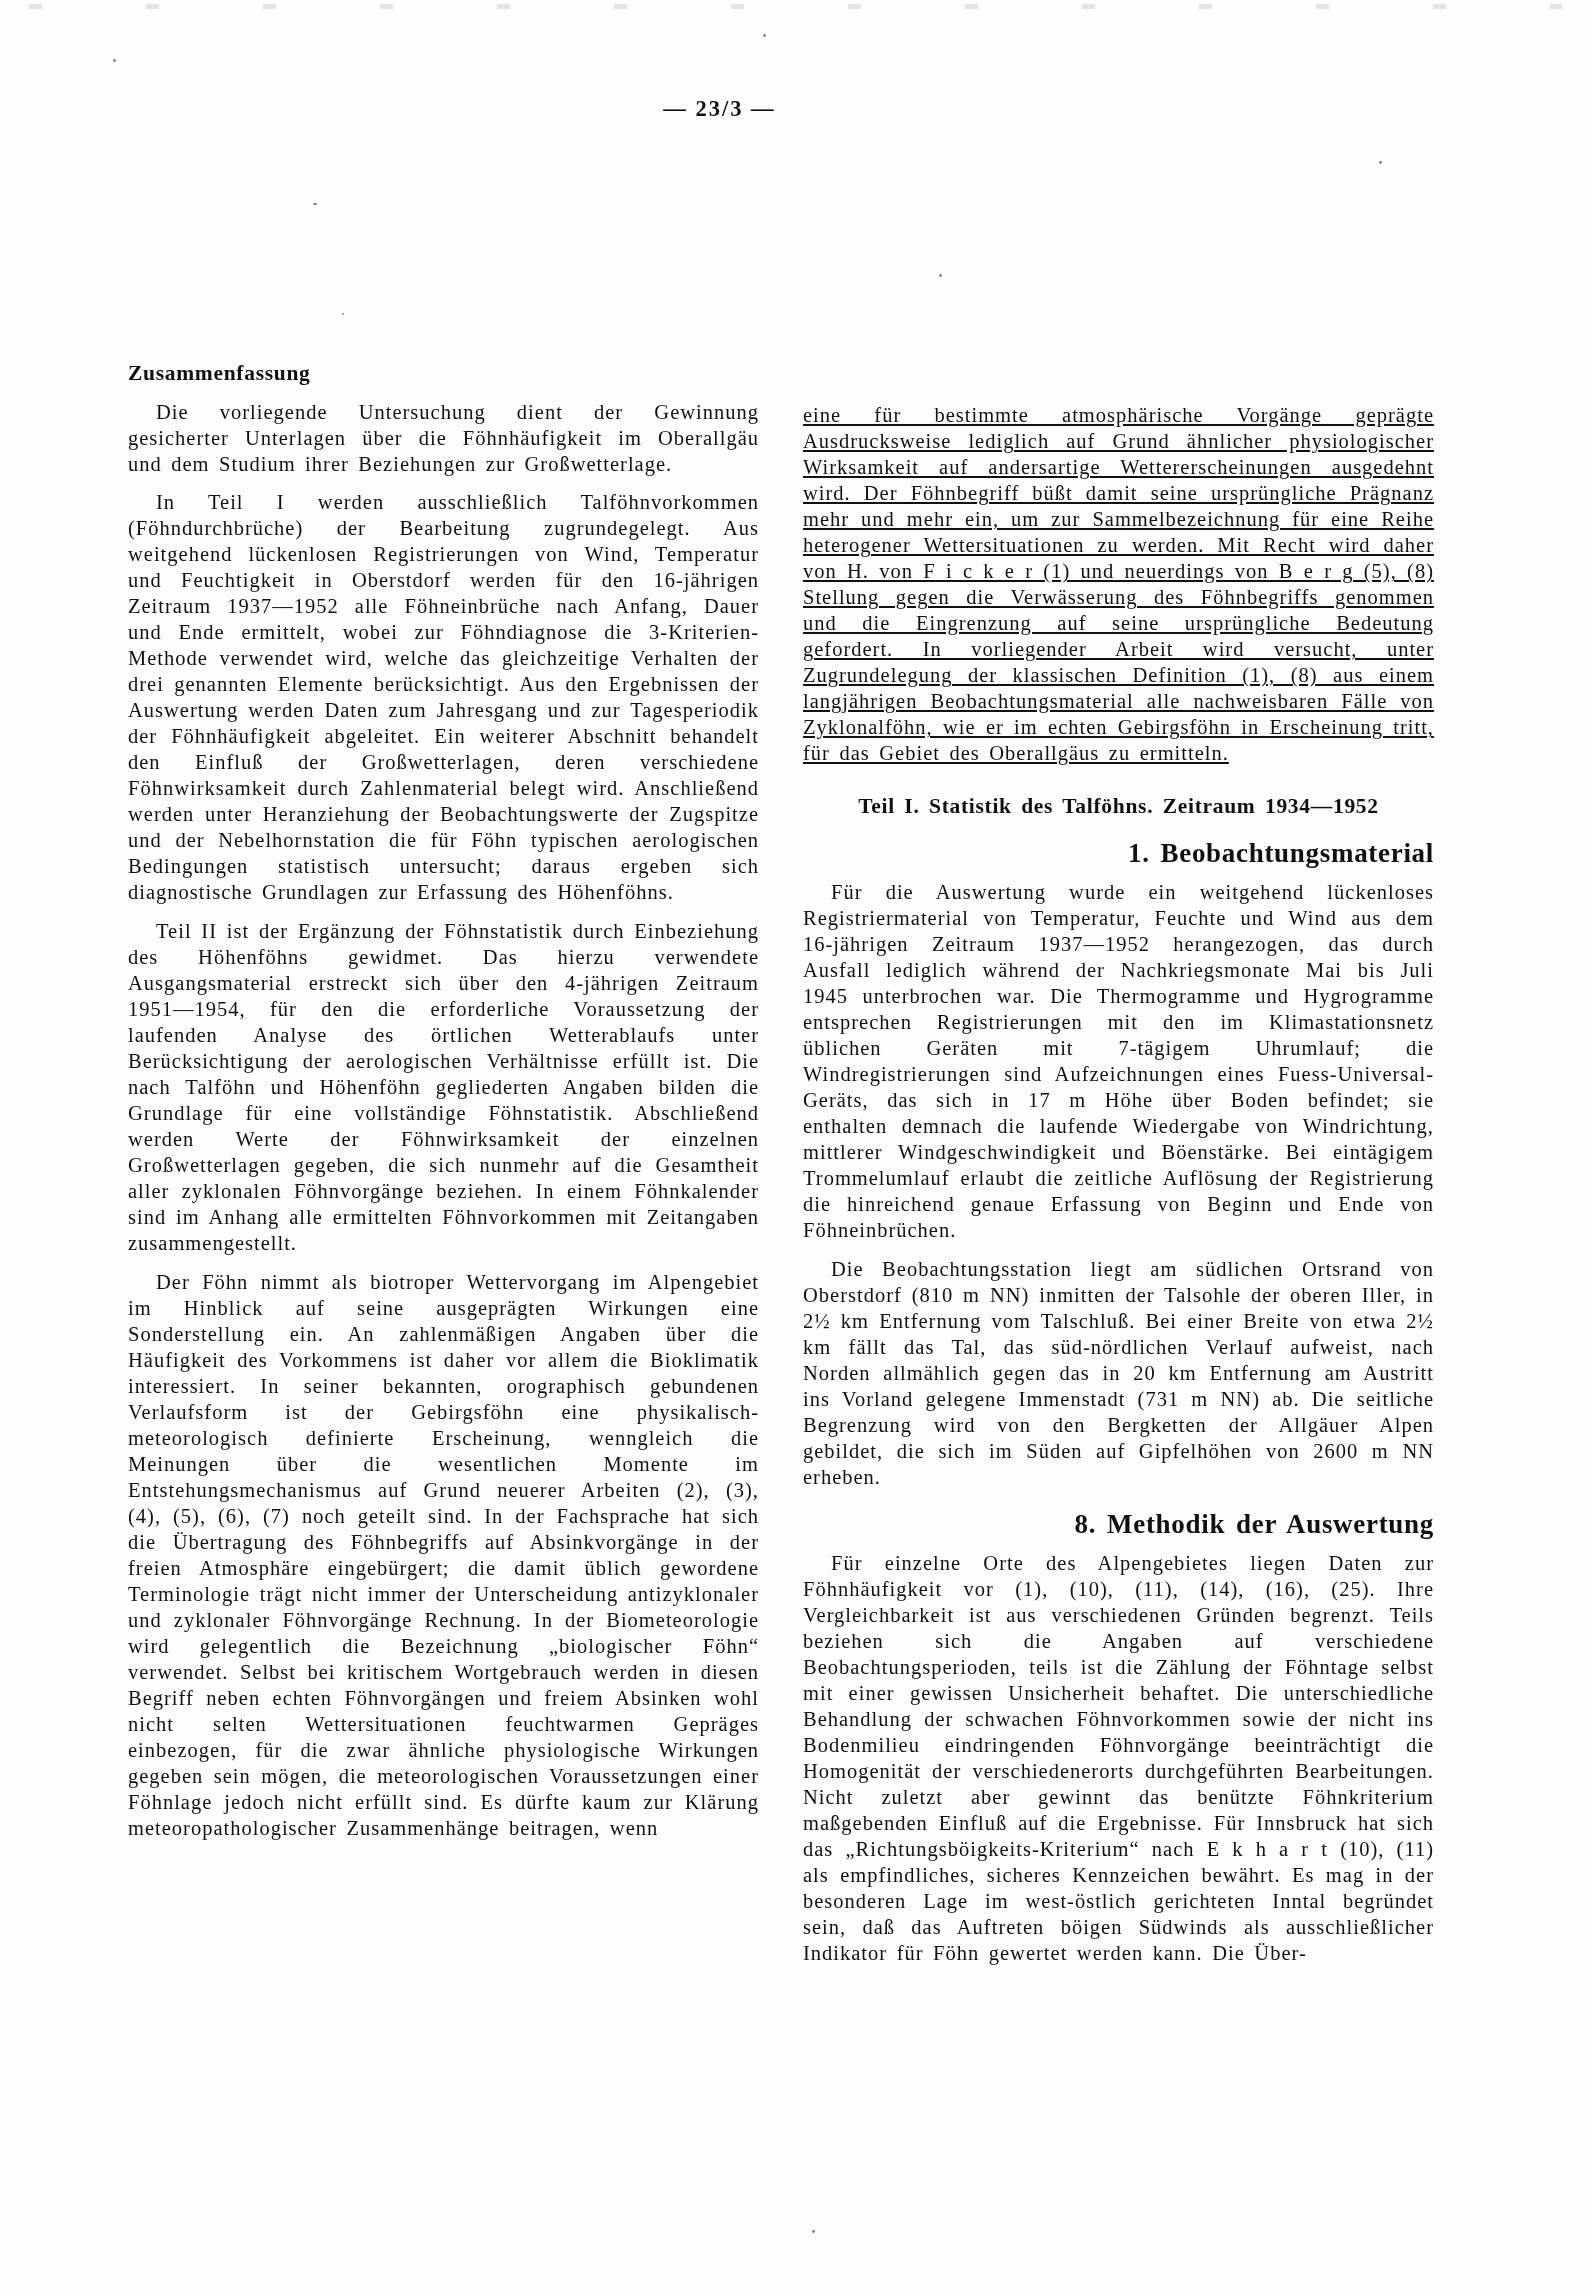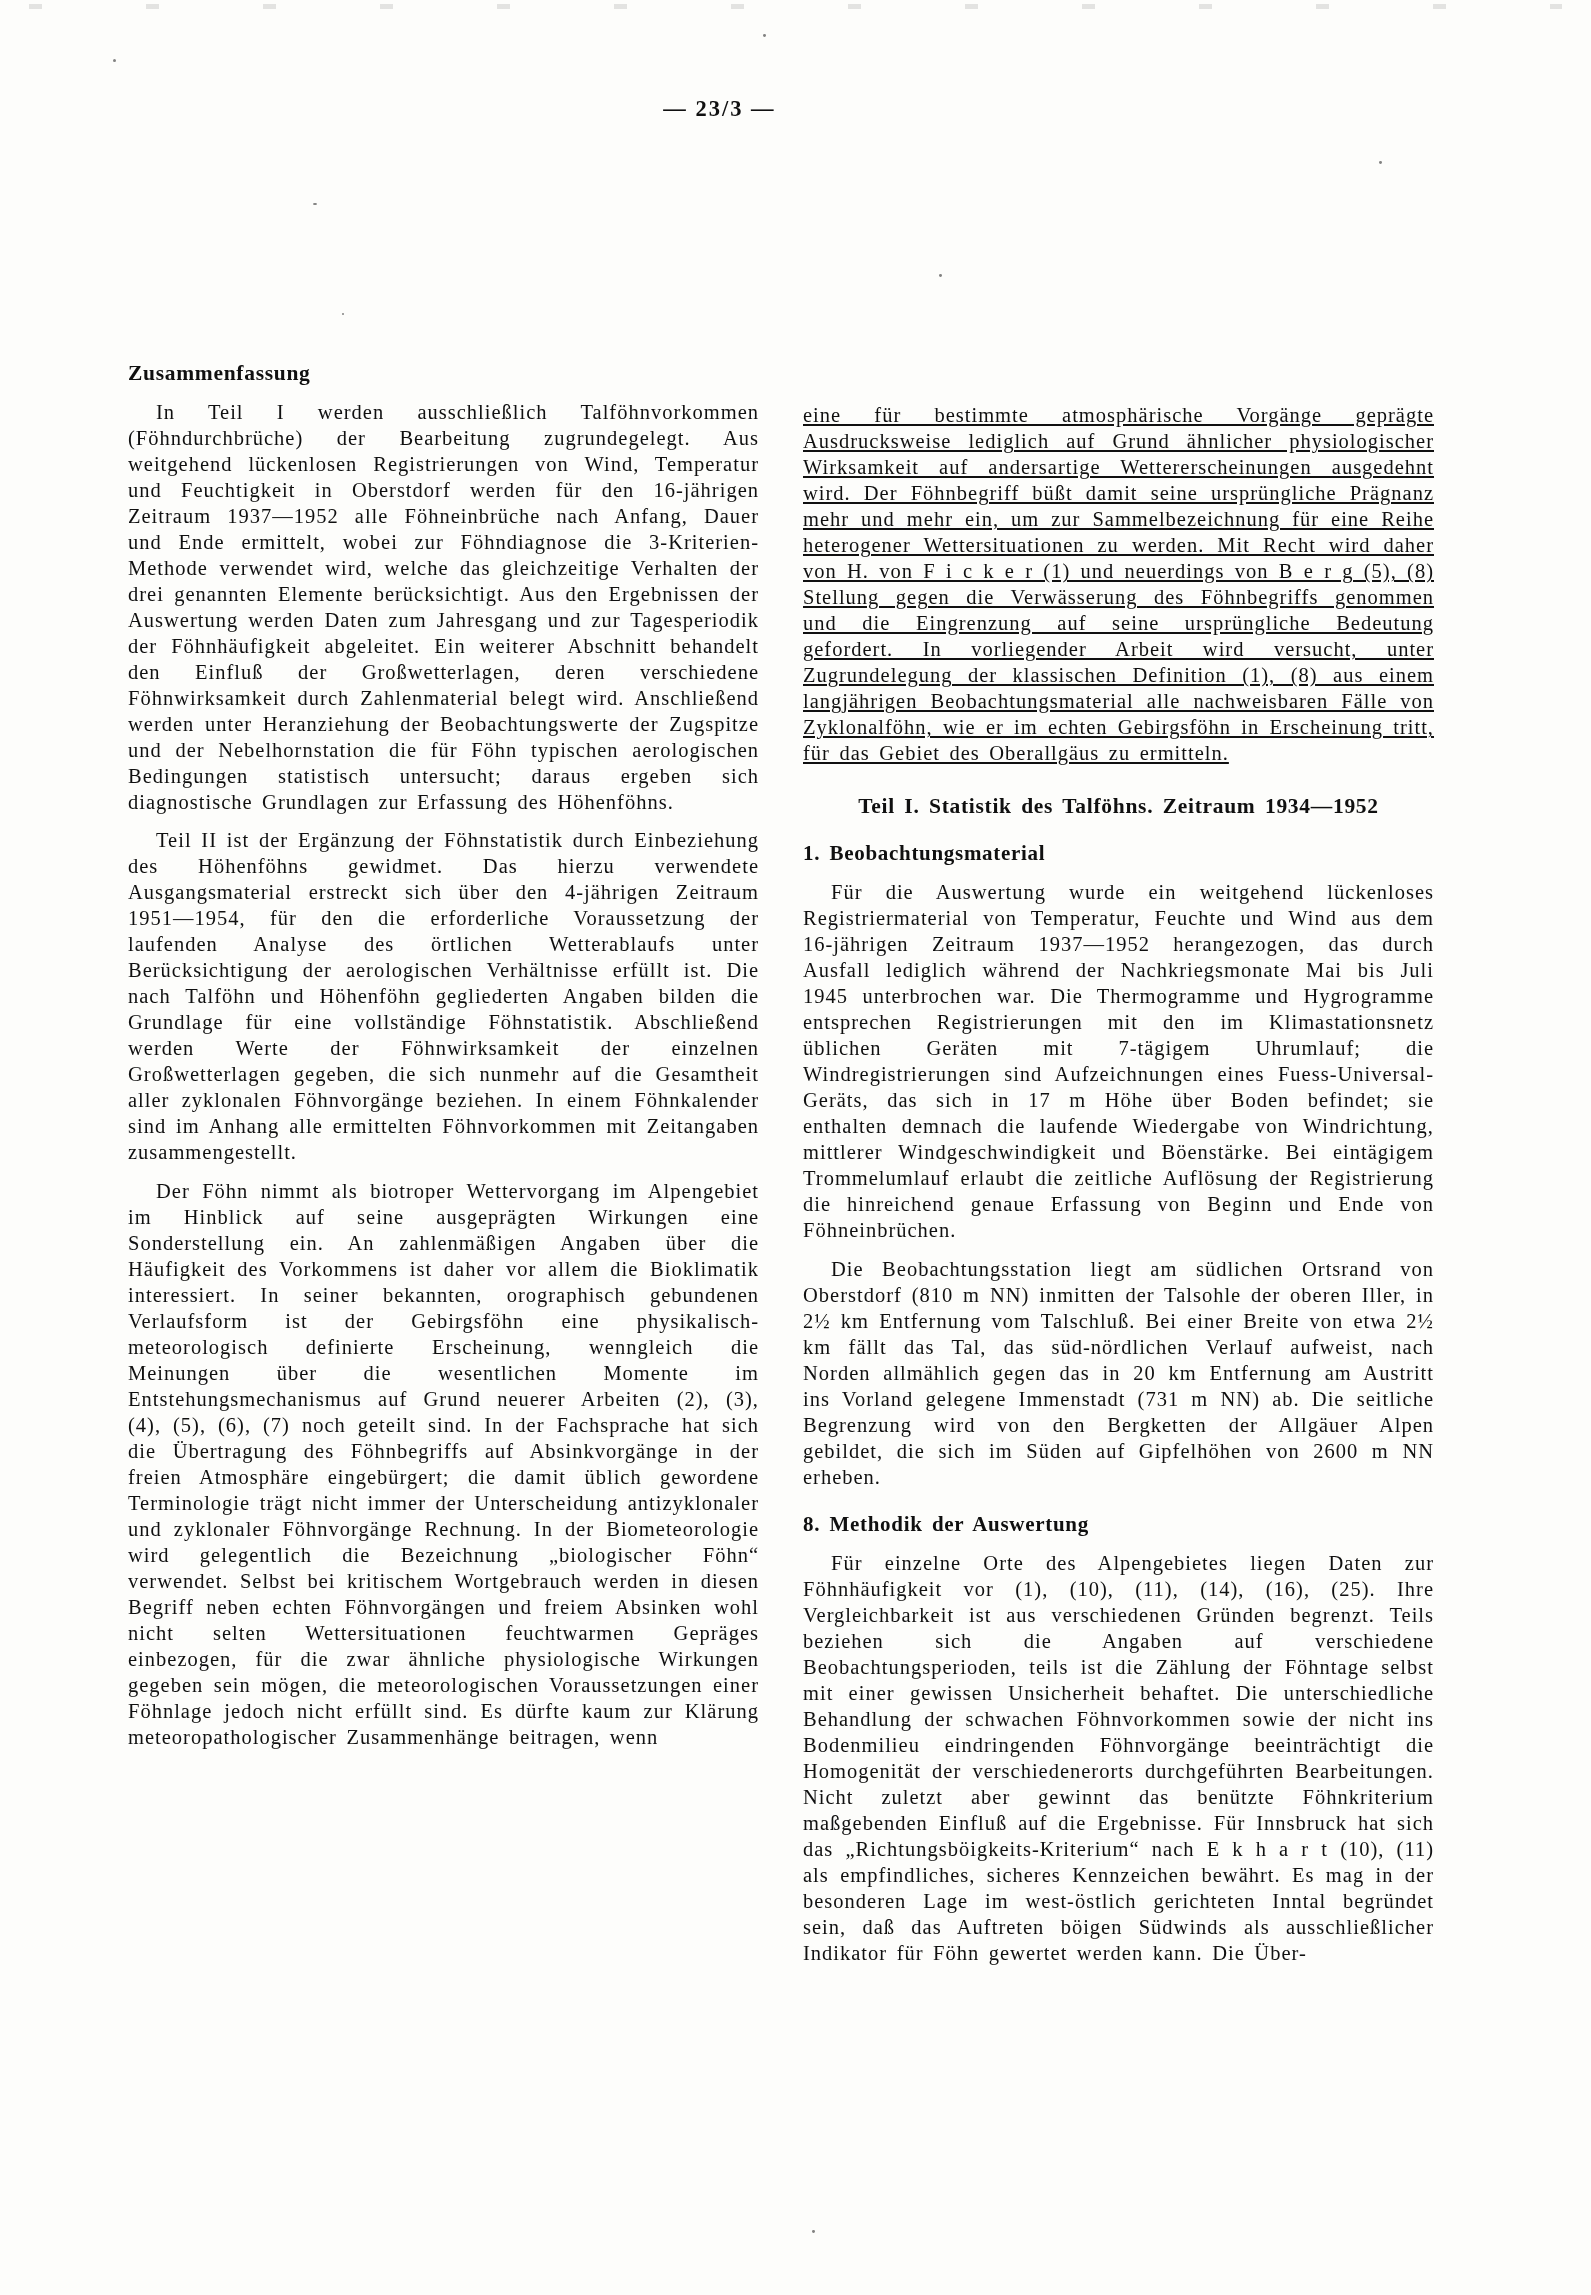--- a/index.html
+++ b/index.html
@@ -66,25 +66,25 @@
     margin: 24.5px 0 0 0;
     letter-spacing: 0.7px;
     text-align: left;
   }
   .column h3:first-child { margin-top: 0; }
   .column h3.part-heading {
     text-align: center;
     margin-top: 26.4px;
   }
   .column h4 {
-    font-size: 21px;
+    font-size: 27px;
     line-height: 26px;
     margin: 21.5px 0 0 0;
     letter-spacing: 0.7px;
-    text-align: left;
+    text-align: right;
   }
   .column p {
     margin: 12.7px 0 0 0;
   }
   .column p.indent { text-indent: 28px; }
   .column p.no-indent { text-indent: 0; }
   .right-column { padding-top: 26.4px; }
   .right-column p:first-child { margin-top: 16px; text-decoration: underline; }
 </style>
 </head>
@@ -100,20 +100,21 @@
   <div class="speck" style="top:274px;left:939px;width:2.9px;height:2.9px;"></div>
   <div class="speck" style="top:313px;left:342px;width:2.4px;height:2.4px;"></div>
   <div class="speck" style="top:2230px;left:812px;width:2.9px;height:2.9px;"></div>
 
   <div class="page-number">— 23/3 —</div>
 
   <div class="columns">
 
     <div class="column left-column">
       <h3>Zusammenfassung</h3>
+      <p class="indent">Die vorliegende Untersuchung dient der Gewinnung gesicherter Unterlagen über die Föhnhäufigkeit im Oberallgäu und dem Studium ihrer Beziehungen zur Großwetterlage.</p>
       <p class="indent">In Teil I werden ausschließlich Talföhnvorkommen (Föhndurchbrüche) der Bearbeitung zugrundegelegt. Aus weitgehend lückenlosen Registrierungen von Wind, Temperatur und Feuchtigkeit in Oberstdorf werden für den 16-jährigen Zeitraum 1937—1952 alle Föhneinbrüche nach Anfang, Dauer und Ende ermittelt, wobei zur Föhndiagnose die 3-Kriterien-Methode verwendet wird, welche das gleichzeitige Verhalten der drei genannten Elemente berücksichtigt. Aus den Ergebnissen der Auswertung werden Daten zum Jahresgang und zur Tagesperiodik der Föhnhäufigkeit abgeleitet. Ein weiterer Abschnitt behandelt den Einfluß der Großwetterlagen, deren verschiedene Föhnwirksamkeit durch Zahlenmaterial belegt wird. Anschließend werden unter Heranziehung der Beobachtungswerte der Zugspitze und der Nebelhornstation die für Föhn typischen aerologischen Bedingungen statistisch untersucht; daraus ergeben sich diagnostische Grundlagen zur Erfassung des Höhenföhns.</p>
       <p class="indent">Teil II ist der Ergänzung der Föhnstatistik durch Einbeziehung des Höhenföhns gewidmet. Das hierzu verwendete Ausgangsmaterial erstreckt sich über den 4-jährigen Zeitraum 1951—1954, für den die erforderliche Voraussetzung der laufenden Analyse des örtlichen Wetterablaufs unter Berücksichtigung der aerologischen Verhältnisse erfüllt ist. Die nach Talföhn und Höhenföhn gegliederten Angaben bilden die Grundlage für eine vollständige Föhnstatistik. Abschließend werden Werte der Föhnwirksamkeit der einzelnen Großwetterlagen gegeben, die sich nunmehr auf die Gesamtheit aller zyklonalen Föhnvorgänge beziehen. In einem Föhnkalender sind im Anhang alle ermittelten Föhnvorkommen mit Zeitangaben zusammengestellt.</p>
       <p class="indent">Der Föhn nimmt als biotroper Wettervorgang im Alpengebiet im Hinblick auf seine ausgeprägten Wirkungen eine Sonderstellung ein. An zahlenmäßigen Angaben über die Häufigkeit des Vorkommens ist daher vor allem die Bioklimatik interessiert. In seiner bekannten, orographisch gebundenen Verlaufsform ist der Gebirgsföhn eine physikalisch-meteorologisch definierte Erscheinung, wenngleich die Meinungen über die wesentlichen Momente im Entstehungsmechanismus auf Grund neuerer Arbeiten (2), (3), (4), (5), (6), (7) noch geteilt sind. In der Fachsprache hat sich die Übertragung des Föhnbegriffs auf Absinkvorgänge in der freien Atmosphäre eingebürgert; die damit üblich gewordene Terminologie trägt nicht immer der Unterscheidung antizyklonaler und zyklonaler Föhnvorgänge Rechnung. In der Biometeorologie wird gelegentlich die Bezeichnung „biologischer Föhn“ verwendet. Selbst bei kritischem Wortgebrauch werden in diesen Begriff neben echten Föhnvorgängen und freiem Absinken wohl nicht selten Wettersituationen feuchtwarmen Gepräges einbezogen, für die zwar ähnliche physiologische Wirkungen gegeben sein mögen, die meteorologischen Voraussetzungen einer Föhnlage jedoch nicht erfüllt sind. Es dürfte kaum zur Klärung meteoropathologischer Zusammenhänge beitragen, wenn</p>
     </div>
 
     <div class="column right-column">
       <p class="no-indent">eine für bestimmte atmosphärische Vorgänge geprägte Ausdrucksweise lediglich auf Grund ähnlicher physiologischer Wirksamkeit auf andersartige Wettererscheinungen ausgedehnt wird. Der Föhnbegriff büßt damit seine ursprüngliche Prägnanz mehr und mehr ein, um zur Sammelbezeichnung für eine Reihe heterogener Wettersituationen zu werden. Mit Recht wird daher von H. von F i c k e r (1) und neuerdings von B e r g (5), (8) Stellung gegen die Verwässerung des Föhnbegriffs genommen und die Eingrenzung auf seine ursprüngliche Bedeutung gefordert. In vorliegender Arbeit wird versucht, unter Zugrundelegung der klassischen Definition (1), (8) aus einem langjährigen Beobachtungsmaterial alle nachweisbaren Fälle von Zyklonalföhn, wie er im echten Gebirgsföhn in Erscheinung tritt, für das Gebiet des Oberallgäus zu ermitteln.</p>
       <h3 class="part-heading">Teil I. Statistik des Talföhns. Zeitraum 1934—1952</h3>
       <h4>1. Beobachtungsmaterial</h4>
       <p class="indent">Für die Auswertung wurde ein weitgehend lückenloses Registriermaterial von Temperatur, Feuchte und Wind aus dem 16-jährigen Zeitraum 1937—1952 herangezogen, das durch Ausfall lediglich während der Nachkriegsmonate Mai bis Juli 1945 unterbrochen war. Die Thermogramme und Hygrogramme entsprechen Registrierungen mit den im Klimastationsnetz üblichen Geräten mit 7-tägigem Uhrumlauf; die Windregistrierungen sind Aufzeichnungen eines Fuess-Universal-Geräts, das sich in 17 m Höhe über Boden befindet; sie enthalten demnach die laufende Wiedergabe von Windrichtung, mittlerer Windgeschwindigkeit und Böenstärke. Bei eintägigem Trommelumlauf erlaubt die zeitliche Auflösung der Registrierung die hinreichend genaue Erfassung von Beginn und Ende von Föhneinbrüchen.</p>

